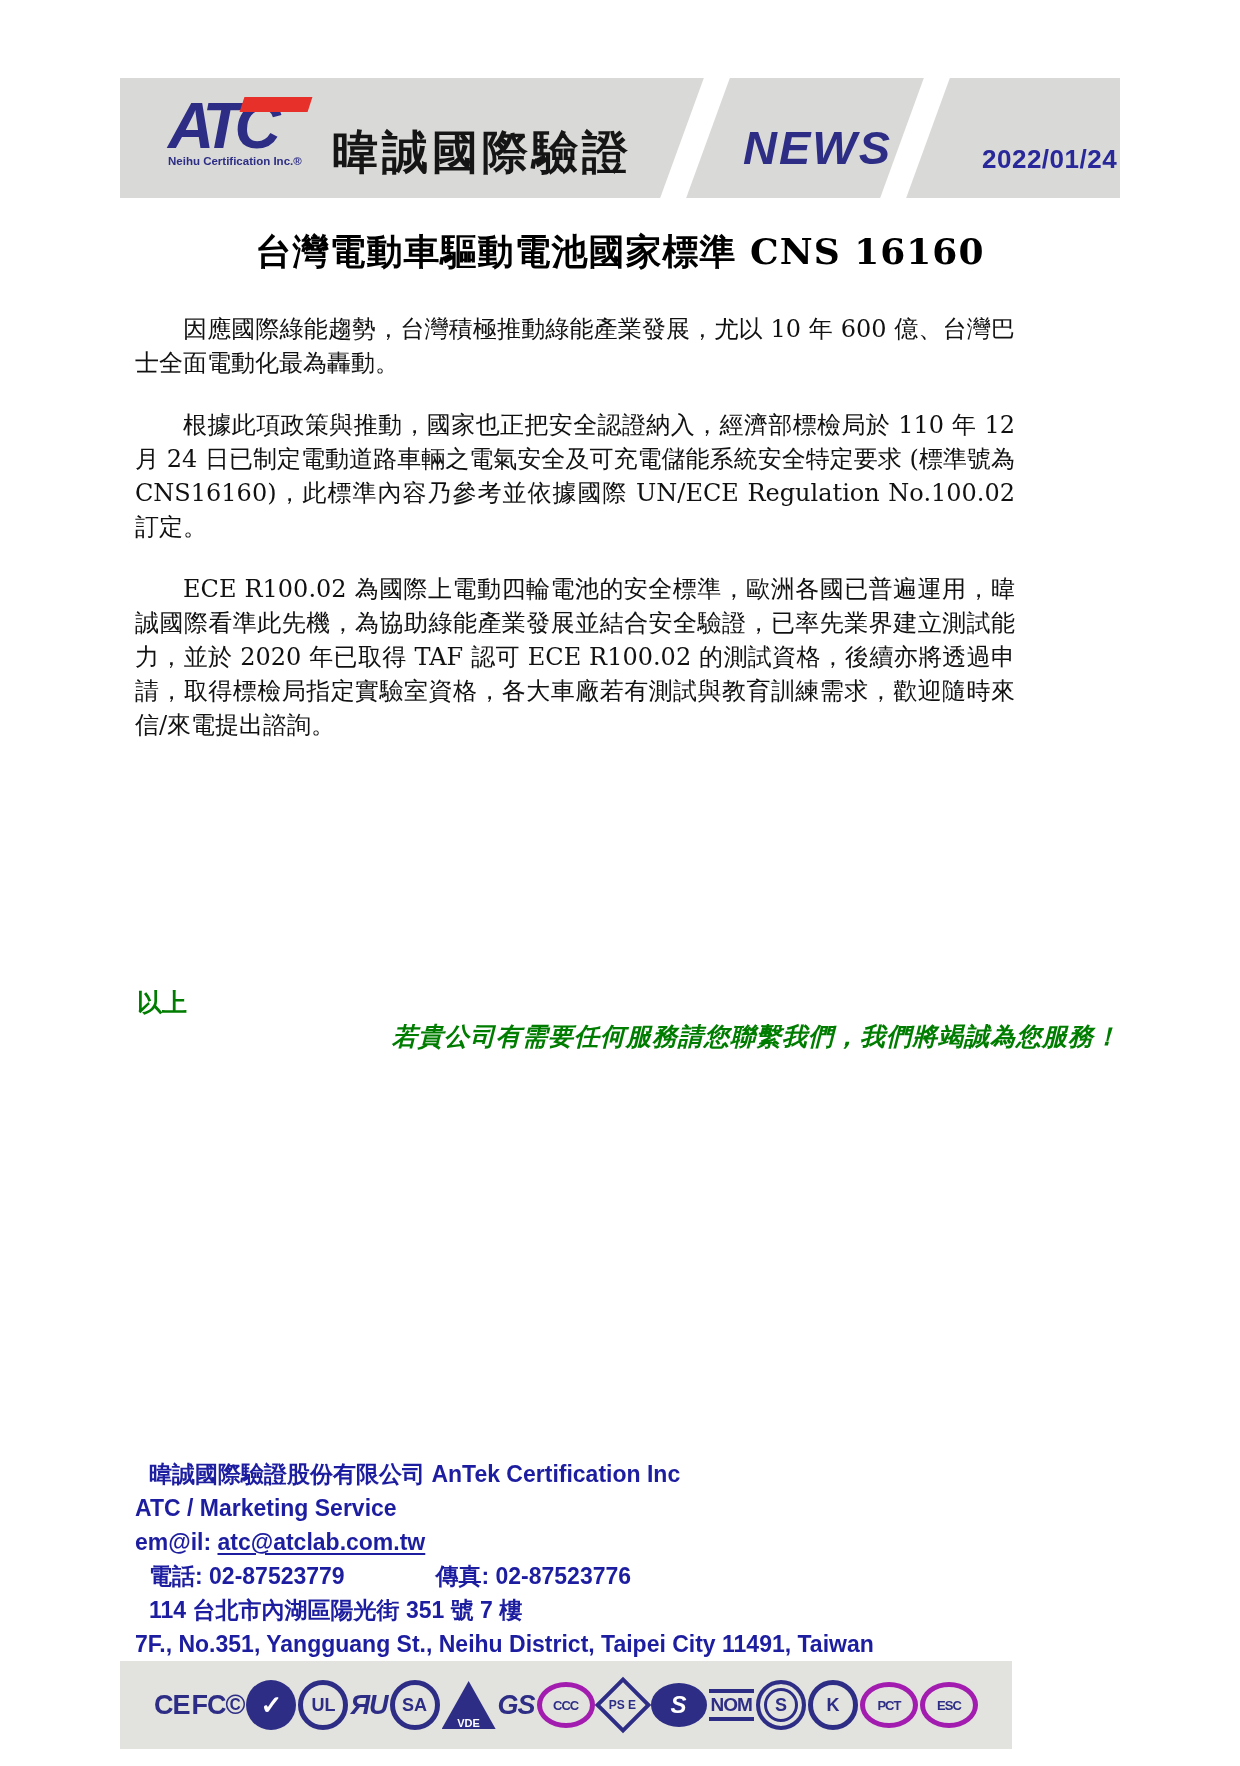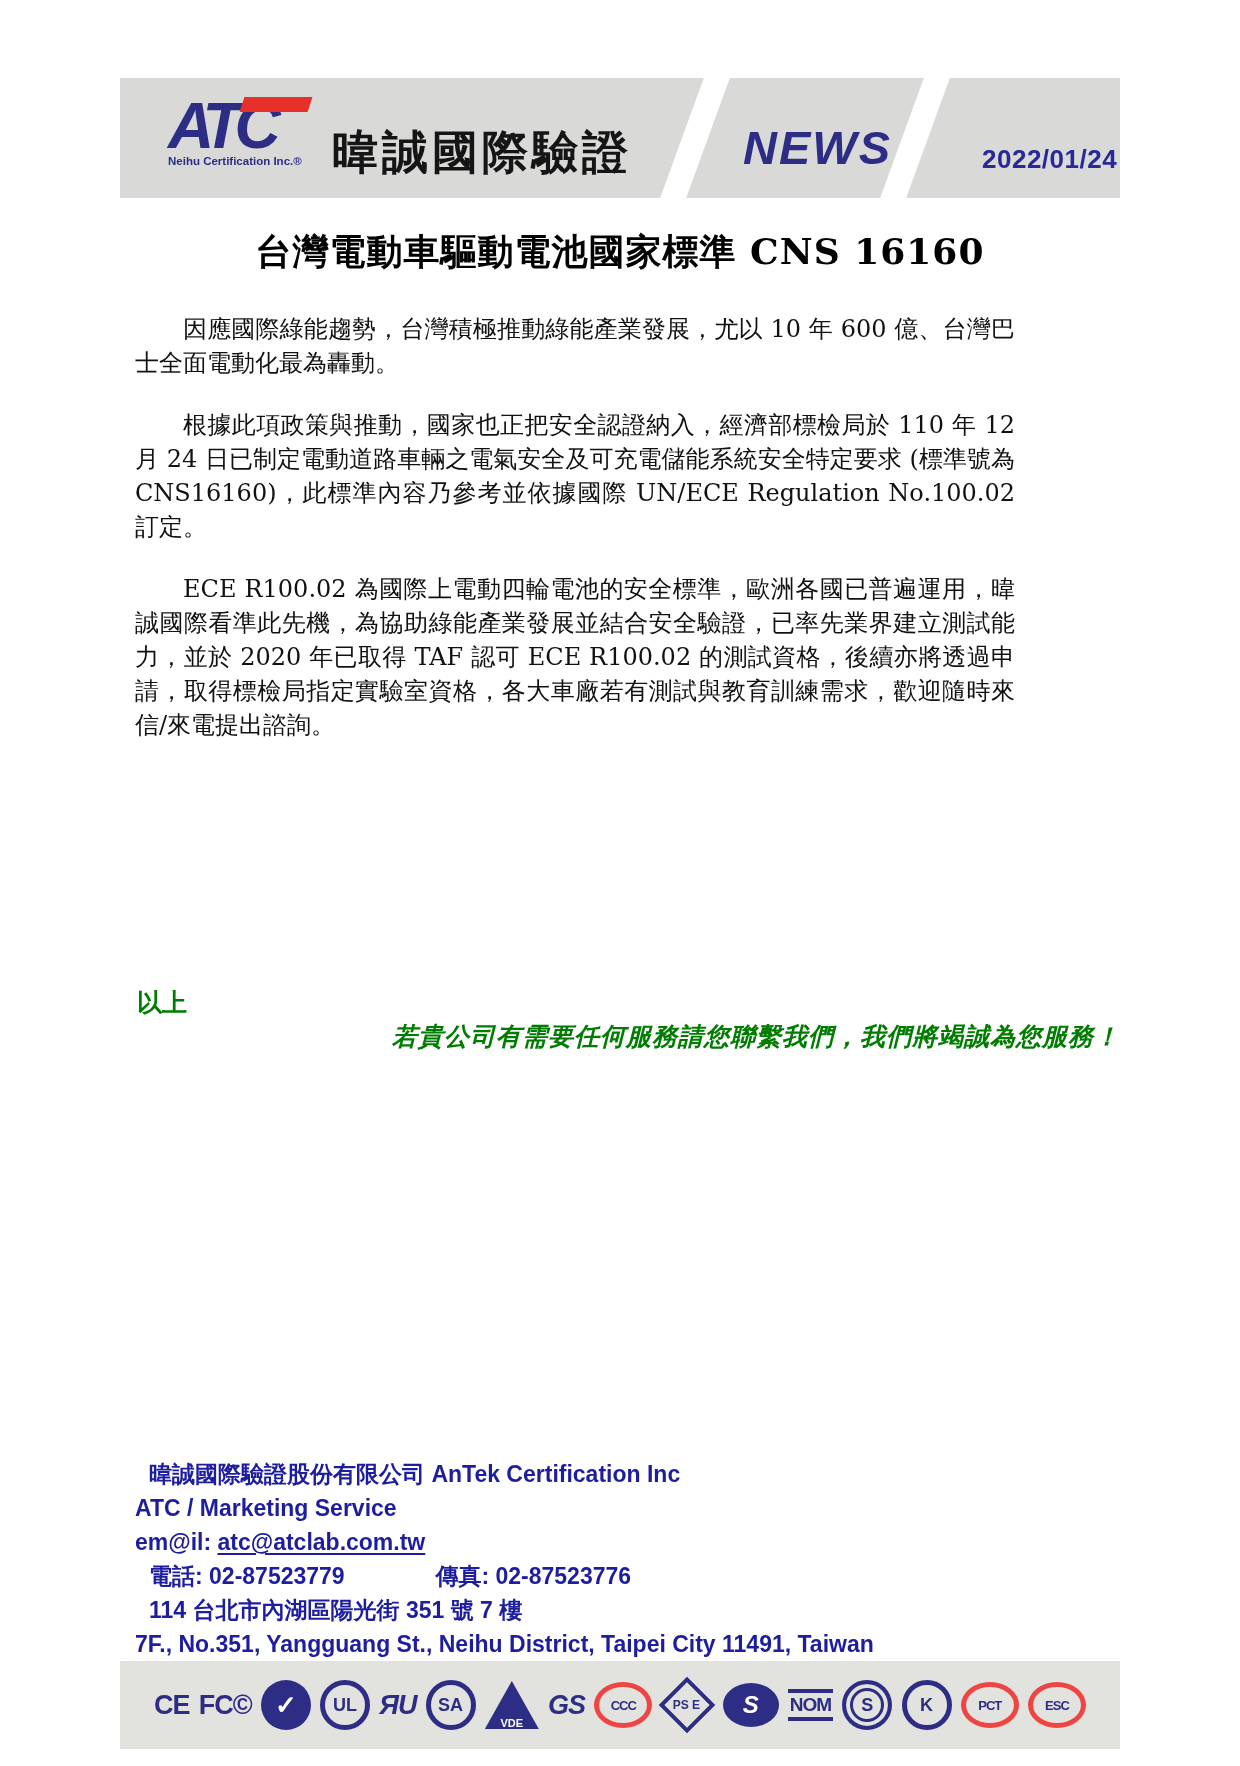--- a/index.html
+++ b/index.html
@@ -88,35 +88,35 @@
   }
   .footer-block .zh { font-family:Liberation Sans, sans-serif; font-weight:bold;padding-left:14px; }
   .footer-block .en { font-family:"Liberation Sans", sans-serif; font-weight:bold; }
   .footer-block a {
     color:#1d1da0; text-decoration:underline; text-underline-offset:3px;
   }
   .gap { display:inline-block; width:64px; }
 
   
   .cert-strip {
-    position:absolute; left:120px; top:1645px; width:1000px; height:88px;
+    position:absolute; left:120px; top:1645px; width:892px; height:88px;
     background:#e2e2de; display:flex; align-items:center;
     justify-content:space-between; padding:0 34px;
   }
   .cert-mark {
     display:flex; align-items:center; justify-content:center;
     color:#2d2d86; font-family:"Liberation Sans", sans-serif; font-weight:900;
     flex:0 0 auto;
   }
   .m-text      { font-size:27px; letter-spacing:-1px; }
   .m-text-it   { font-size:27px; font-style:italic; letter-spacing:-1px; }
   .m-circle    { width:50px; height:50px; border:5px solid #2d2d86; border-radius:50%; font-size:18px; }
   .m-circle-filled { width:50px; height:50px; background:#2d2d86; border-radius:50%; color:#fff; font-size:26px; }
   .m-circle-double { width:50px; height:50px; border:4px solid #2d2d86; border-radius:50%; box-shadow:inset 0 0 0 4px #e2e2de, inset 0 0 0 7px #2d2d86; font-size:18px; }
-  .m-ellipse   { width:58px; height:46px; border:5px solid #ef4444; border-radius:50%; font-size:13px; letter-spacing:-1px; }
+  .m-ellipse   { width:58px; height:46px; border:5px solid #a21caf; border-radius:50%; font-size:13px; letter-spacing:-1px; }
   .m-ellipse-filled { width:56px; height:44px; background:#2d2d86; border-radius:50%; color:#fff; font-size:24px; font-style:italic; }
   .m-triangle  {
     width:54px; height:48px; background:#2d2d86;
     clip-path:polygon(50% 0, 100% 100%, 0 100%);
     color:#fff; font-size:11px; align-items:flex-end; 
   }
   .m-diamond   { width:40px; height:40px; border:4px solid #2d2d86; transform:rotate(45deg); margin:0 6px; }
   .m-diamond > span { transform:rotate(-45deg); font-size:12px; line-height:11px; text-align:center; display:block; }
   .m-nom       { font-size:19px; border-top:4px solid #2d2d86; border-bottom:4px solid #2d2d86; padding:1px 2px; letter-spacing:-1px; }
 </style>

